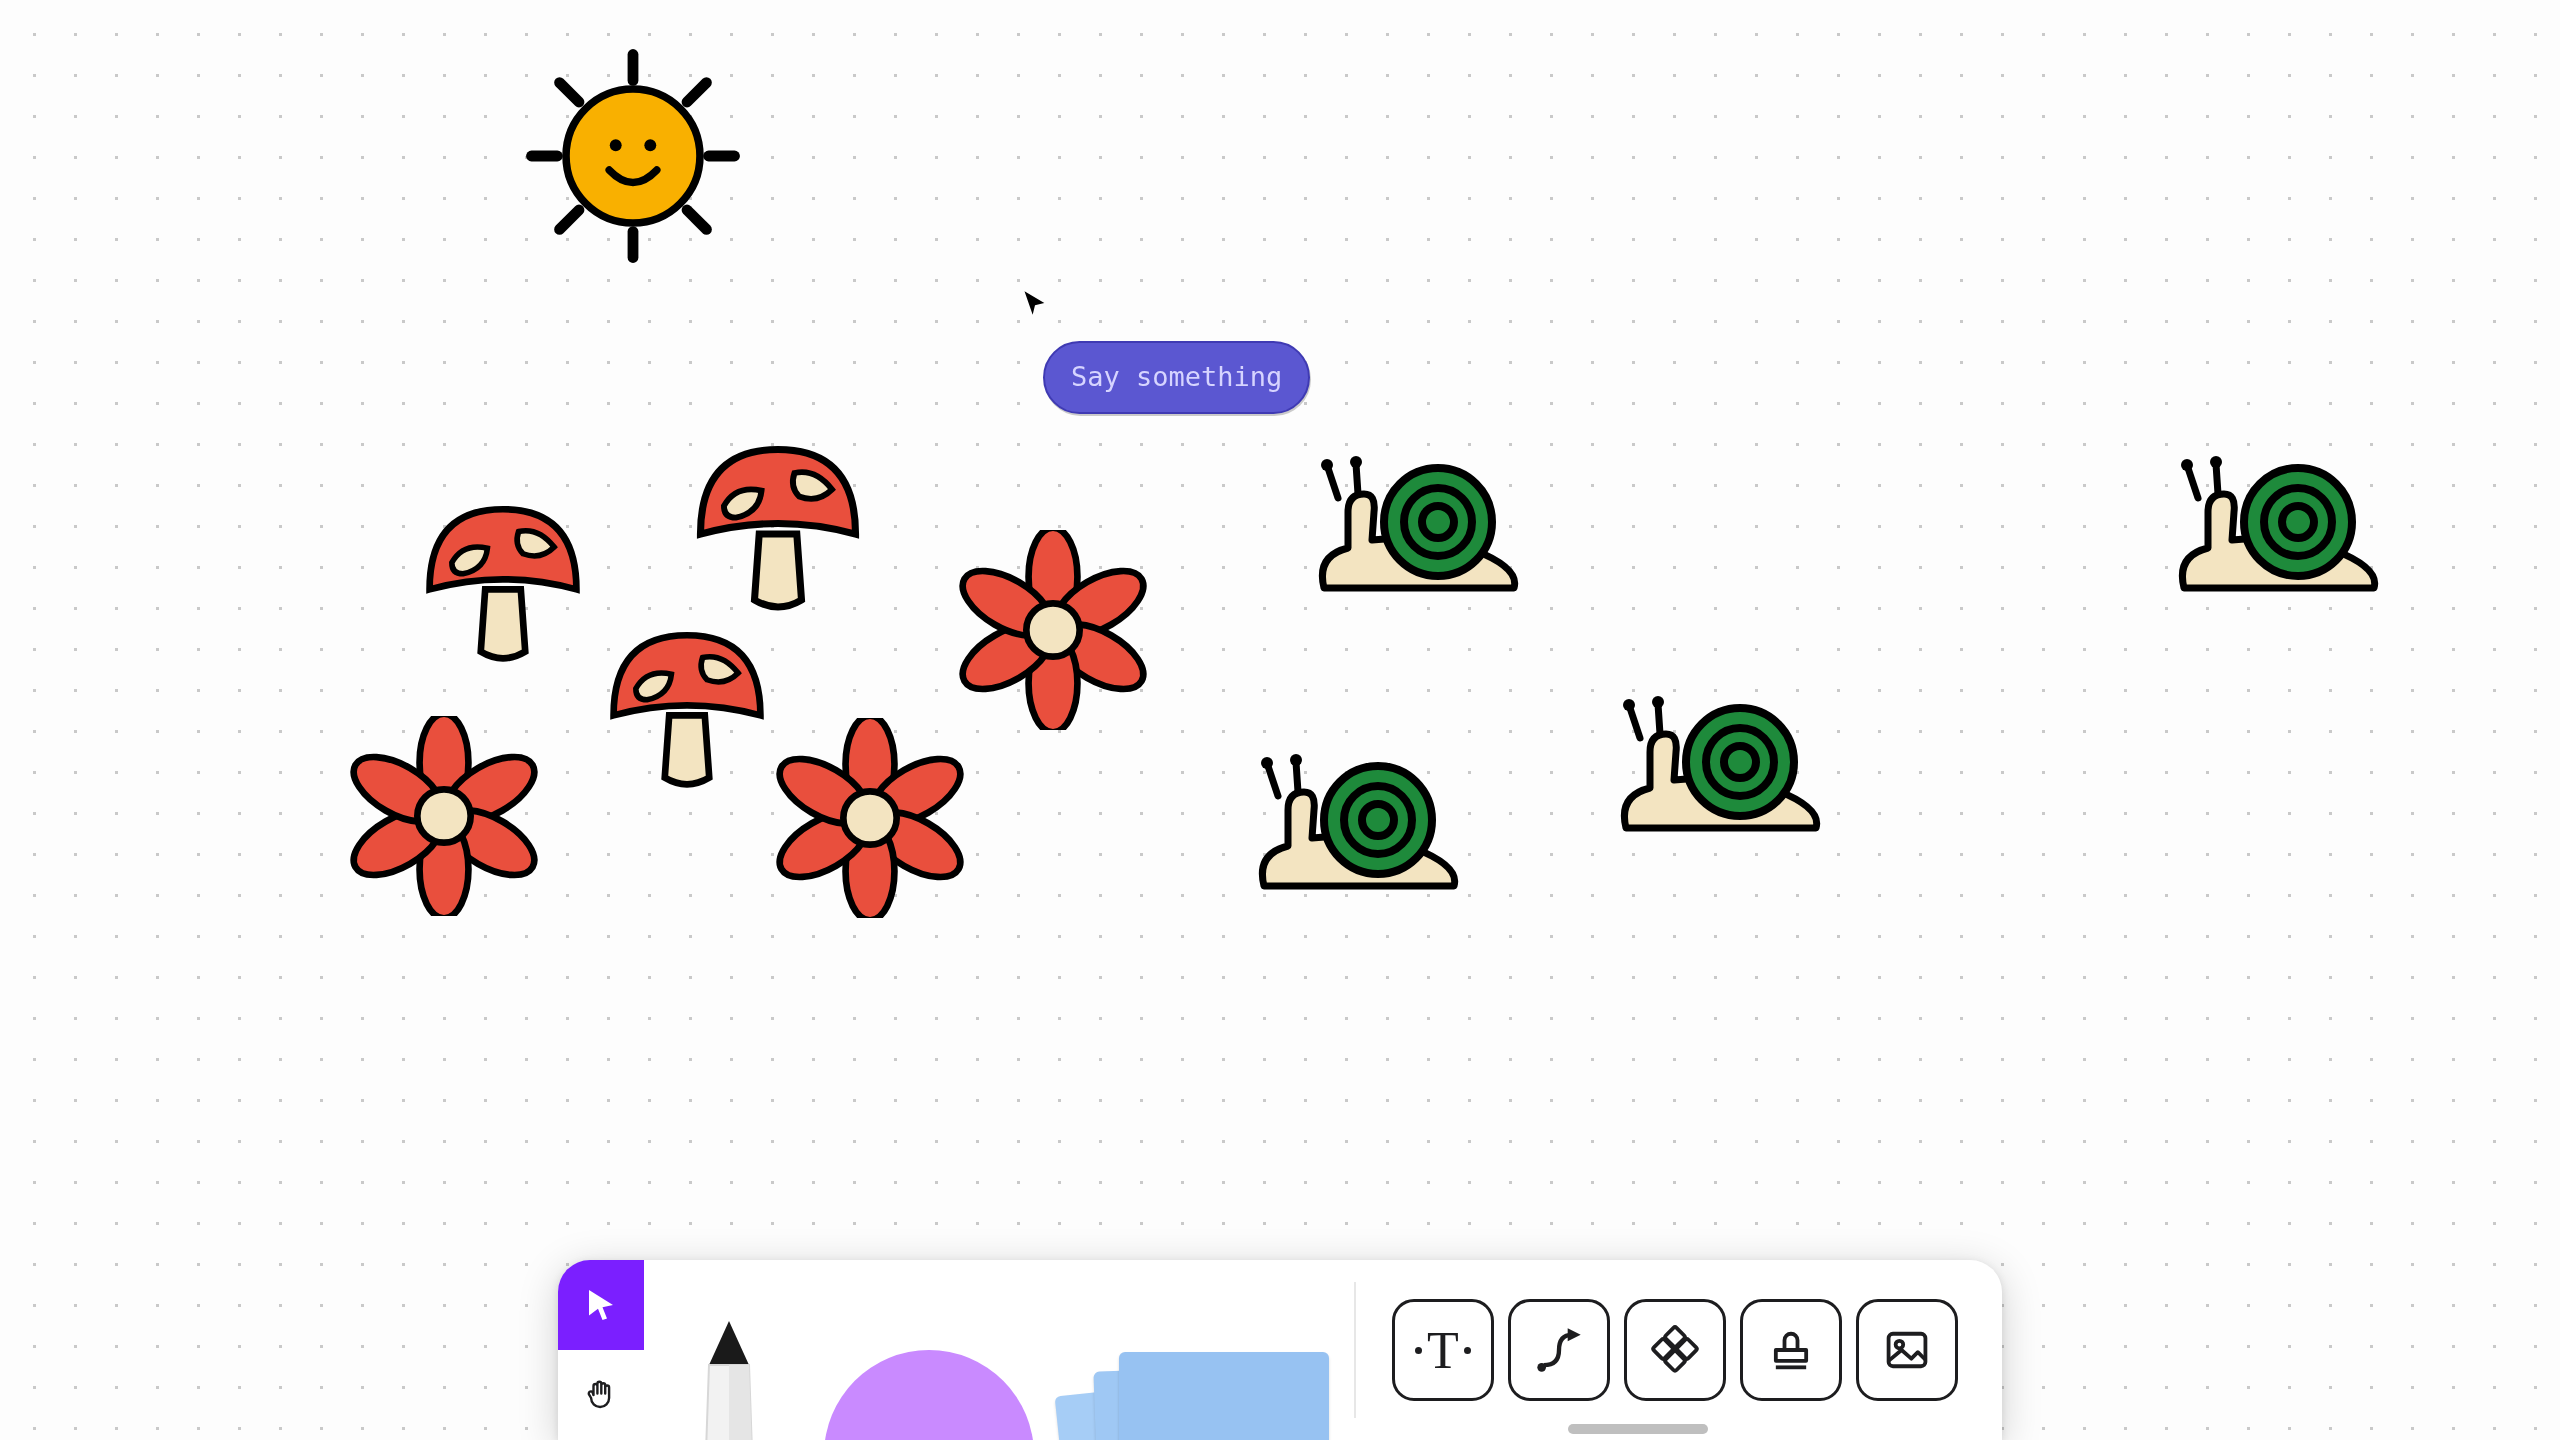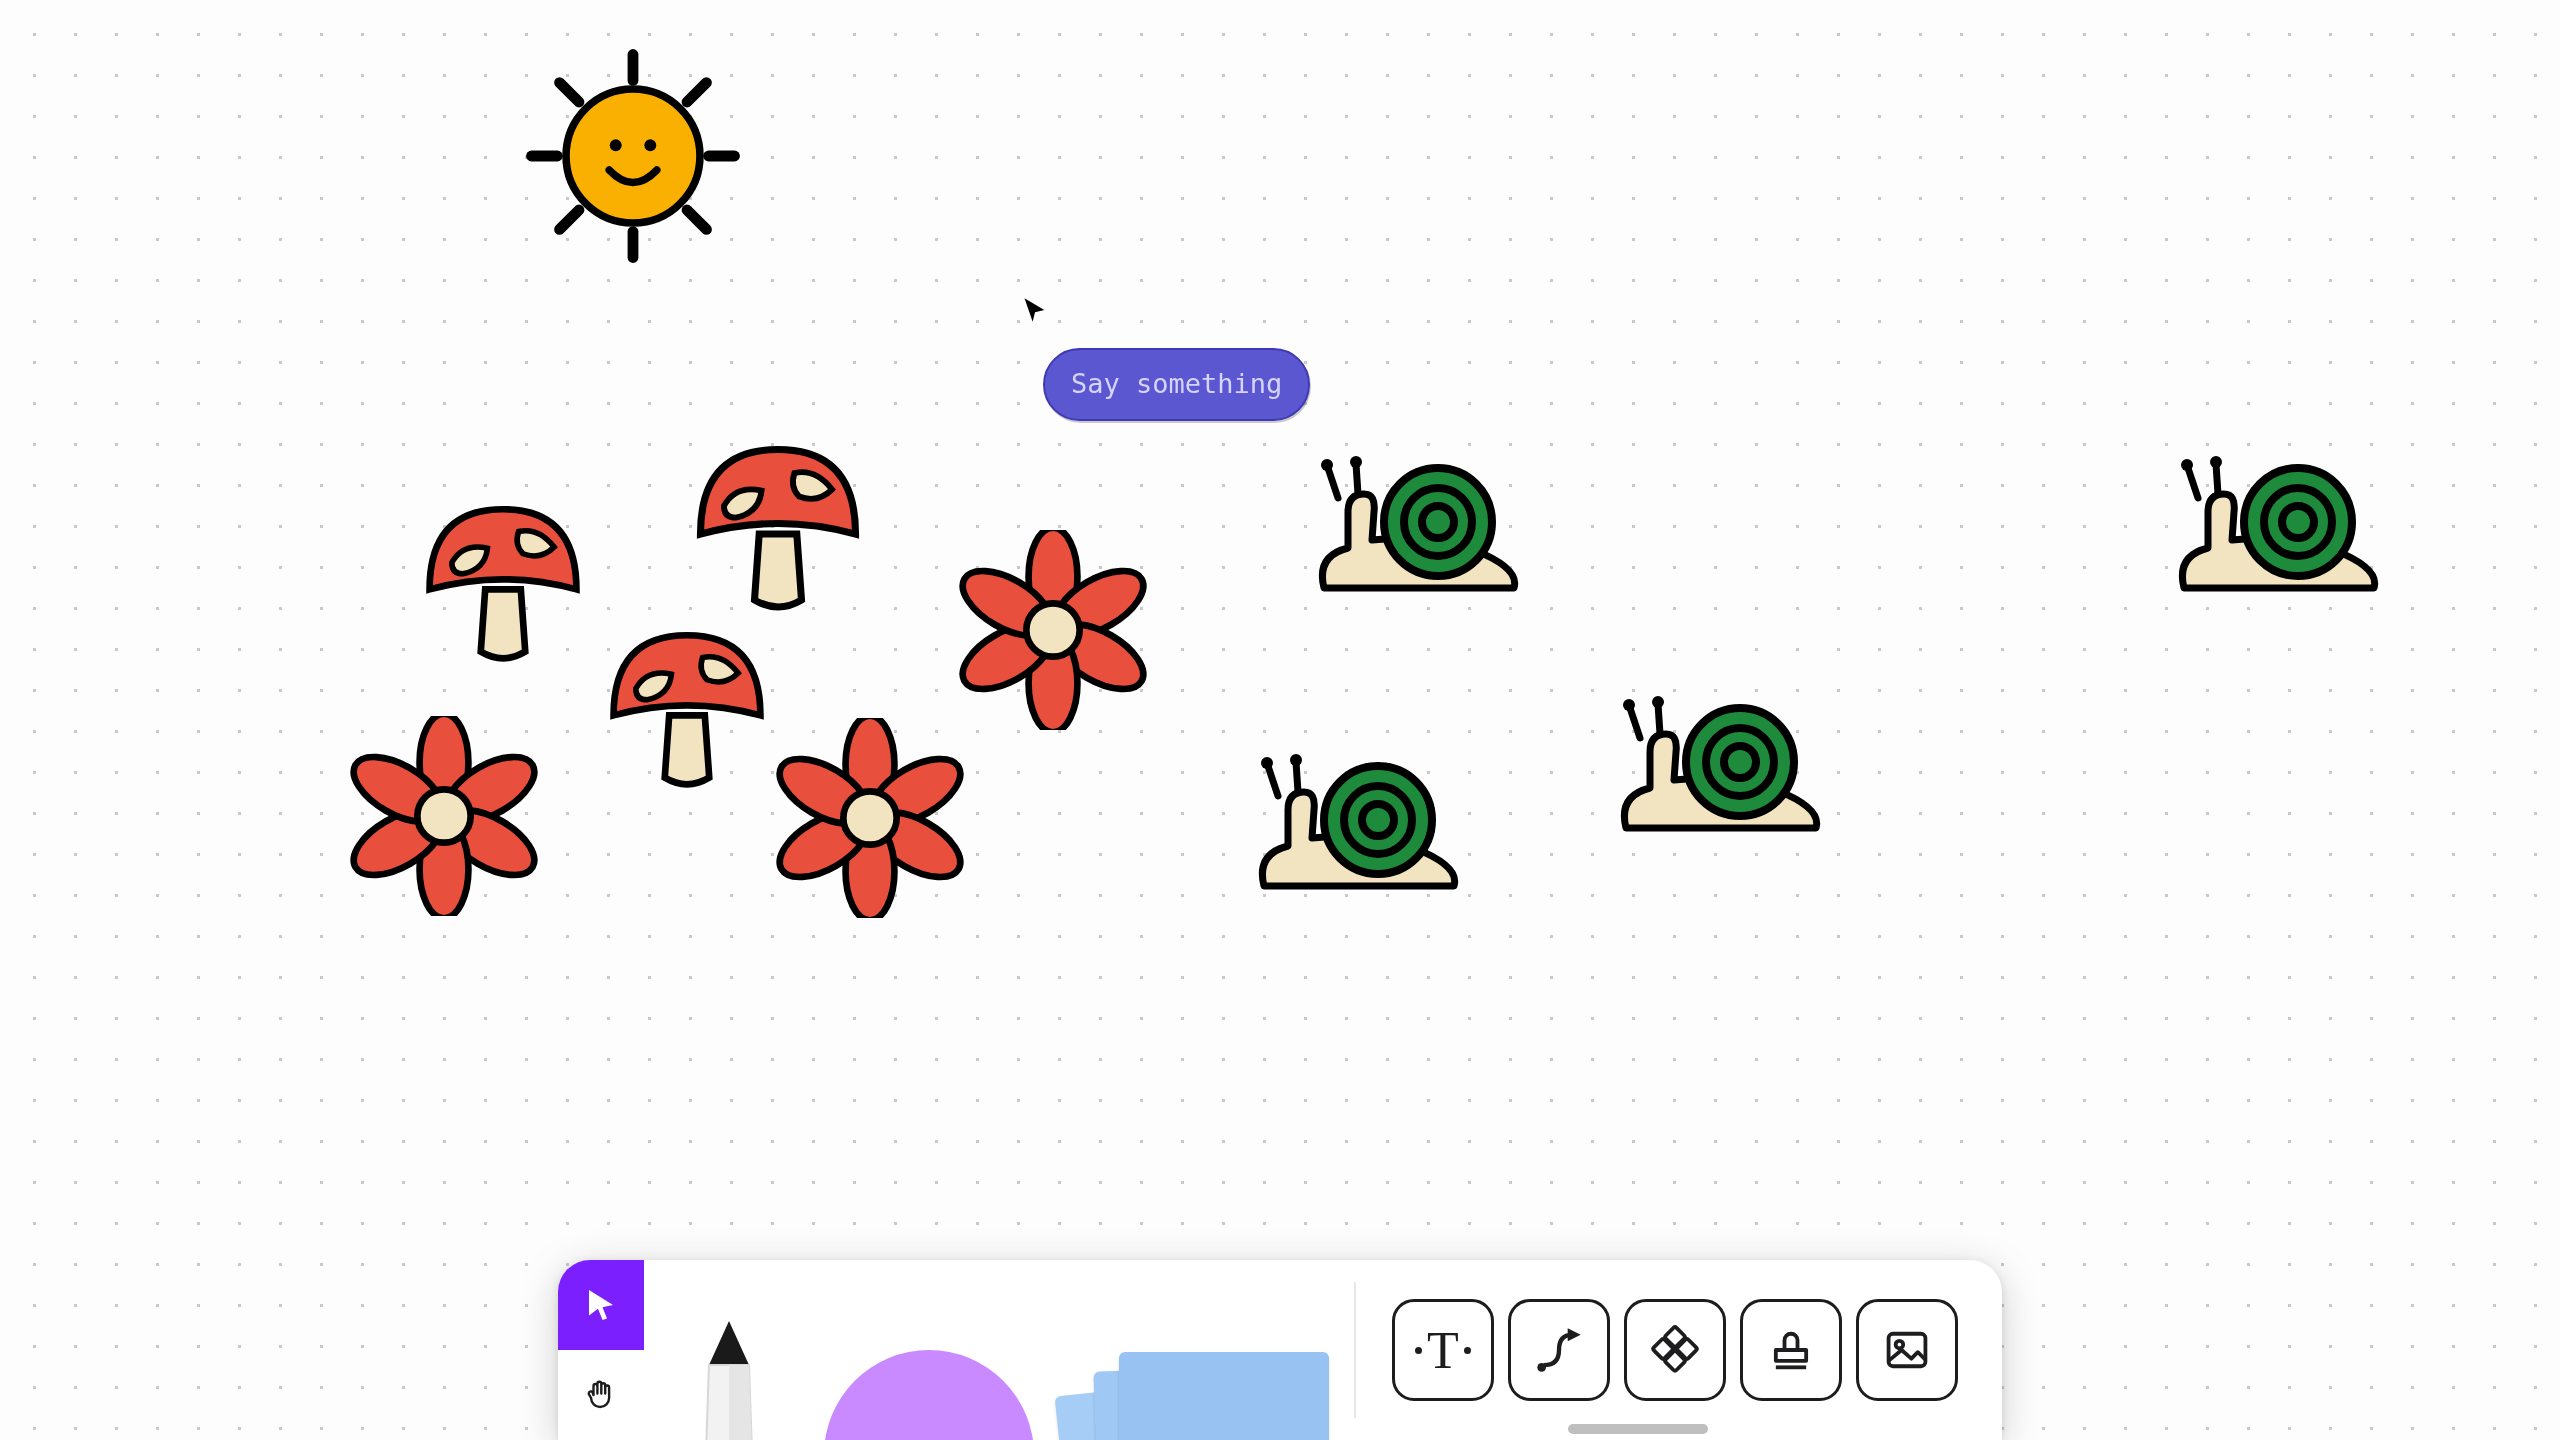--- a/index.html
+++ b/index.html
@@ -371,21 +371,21 @@
     <path class="snail-body" d="M10 148 Q2 116 34 108 L34 72 Q34 54 50 54 Q62 54 60 72 L58 100 Q118 94 160 110 Q206 128 200 148 Z"></path>
     <line class="snail-eye" x1="24" y1="58" x2="14" y2="28"></line>
     <circle class="snail-dot" cx="13" cy="25" r="6"></circle>
     <line class="snail-eye" x1="44" y1="54" x2="42" y2="24"></line>
     <circle class="snail-dot" cx="42" cy="22" r="6"></circle>
     <circle class="snail-shell" cx="124" cy="82" r="54"></circle>
     <path class="snail-shell" fill="none" d="M124 82 m-34 0 a34 34 0 1 0 68 0 a34 34 0 1 0 -68 0 M124 82 m-16 0 a16 16 0 1 0 32 0 a16 16 0 1 0 -32 0"></path>
   </svg>
 </div>
 
-<div class="cursor-bubble" style="left:1043px; top:348px;">
+<div class="cursor-bubble" style="left:1043px; top:341px;">
   <div class="cursor-arrow">
     <svg viewBox="0 0 24 24">
         <path d="M3 2 L20 12 L12 14 L10 22 Z" fill="#000"></path>
       </svg>
   </div>
   <div class="bubble">Say something</div>
 </div>
 
 <div class="toolbar">
 

